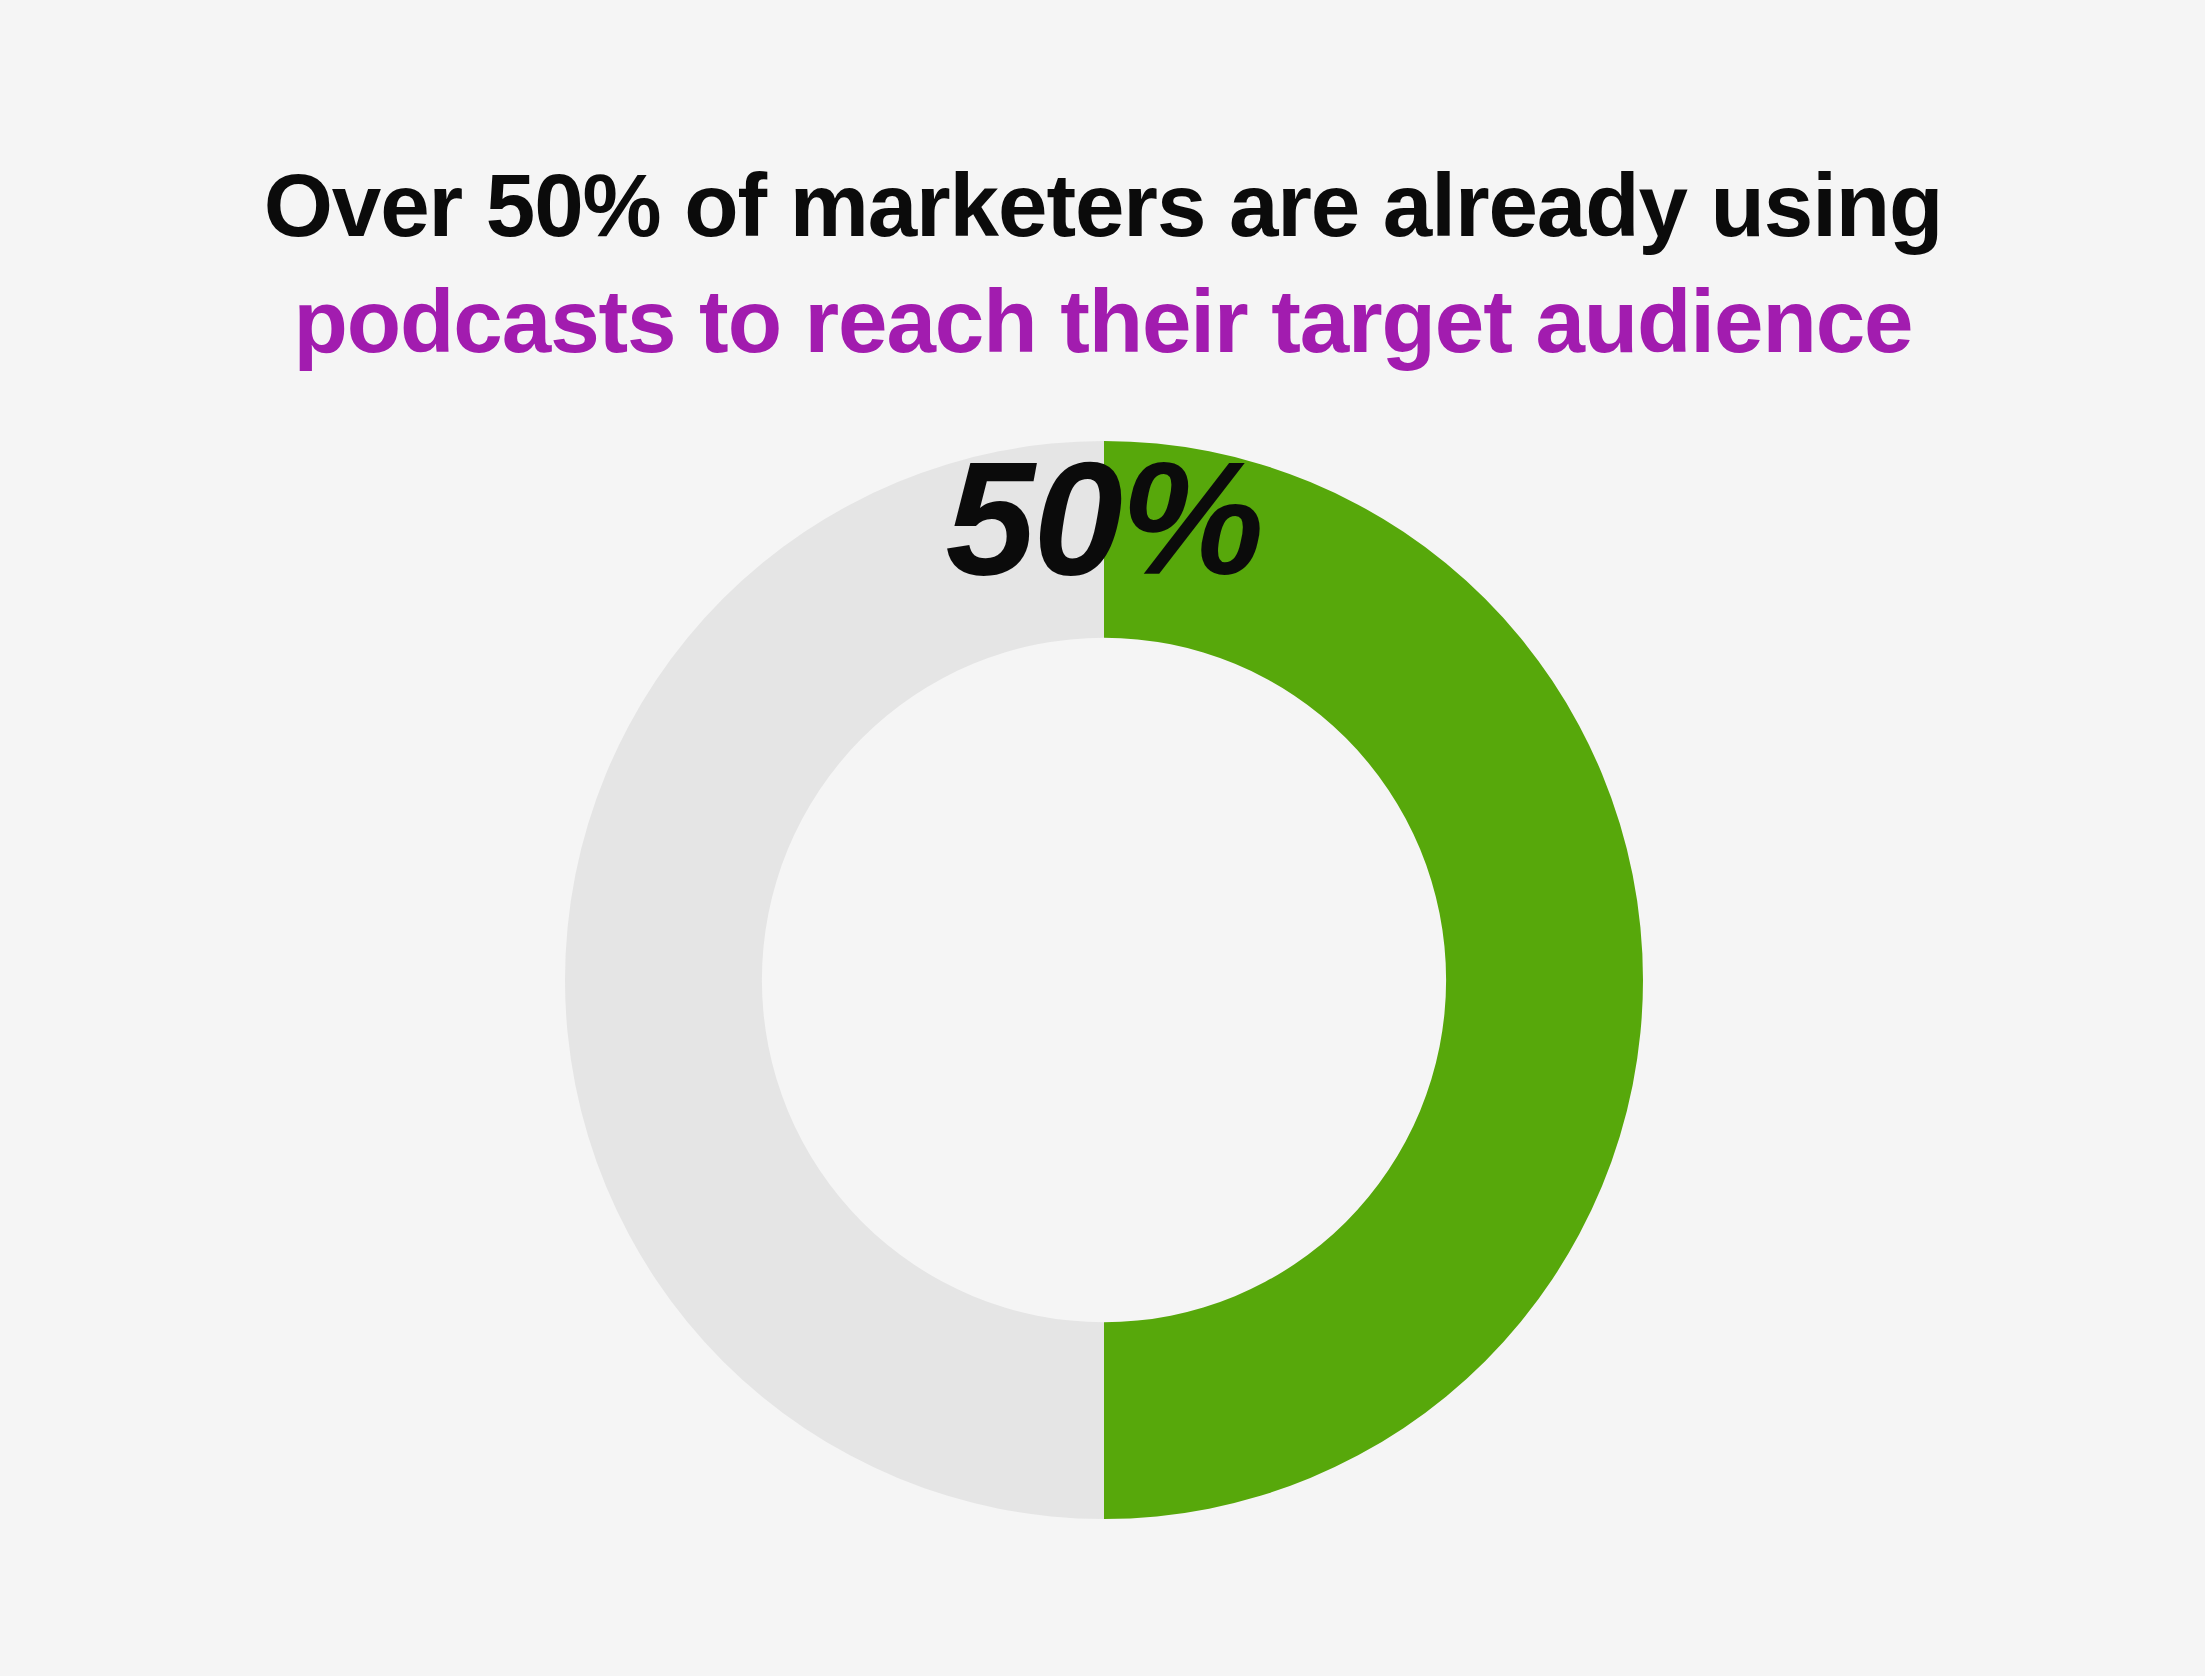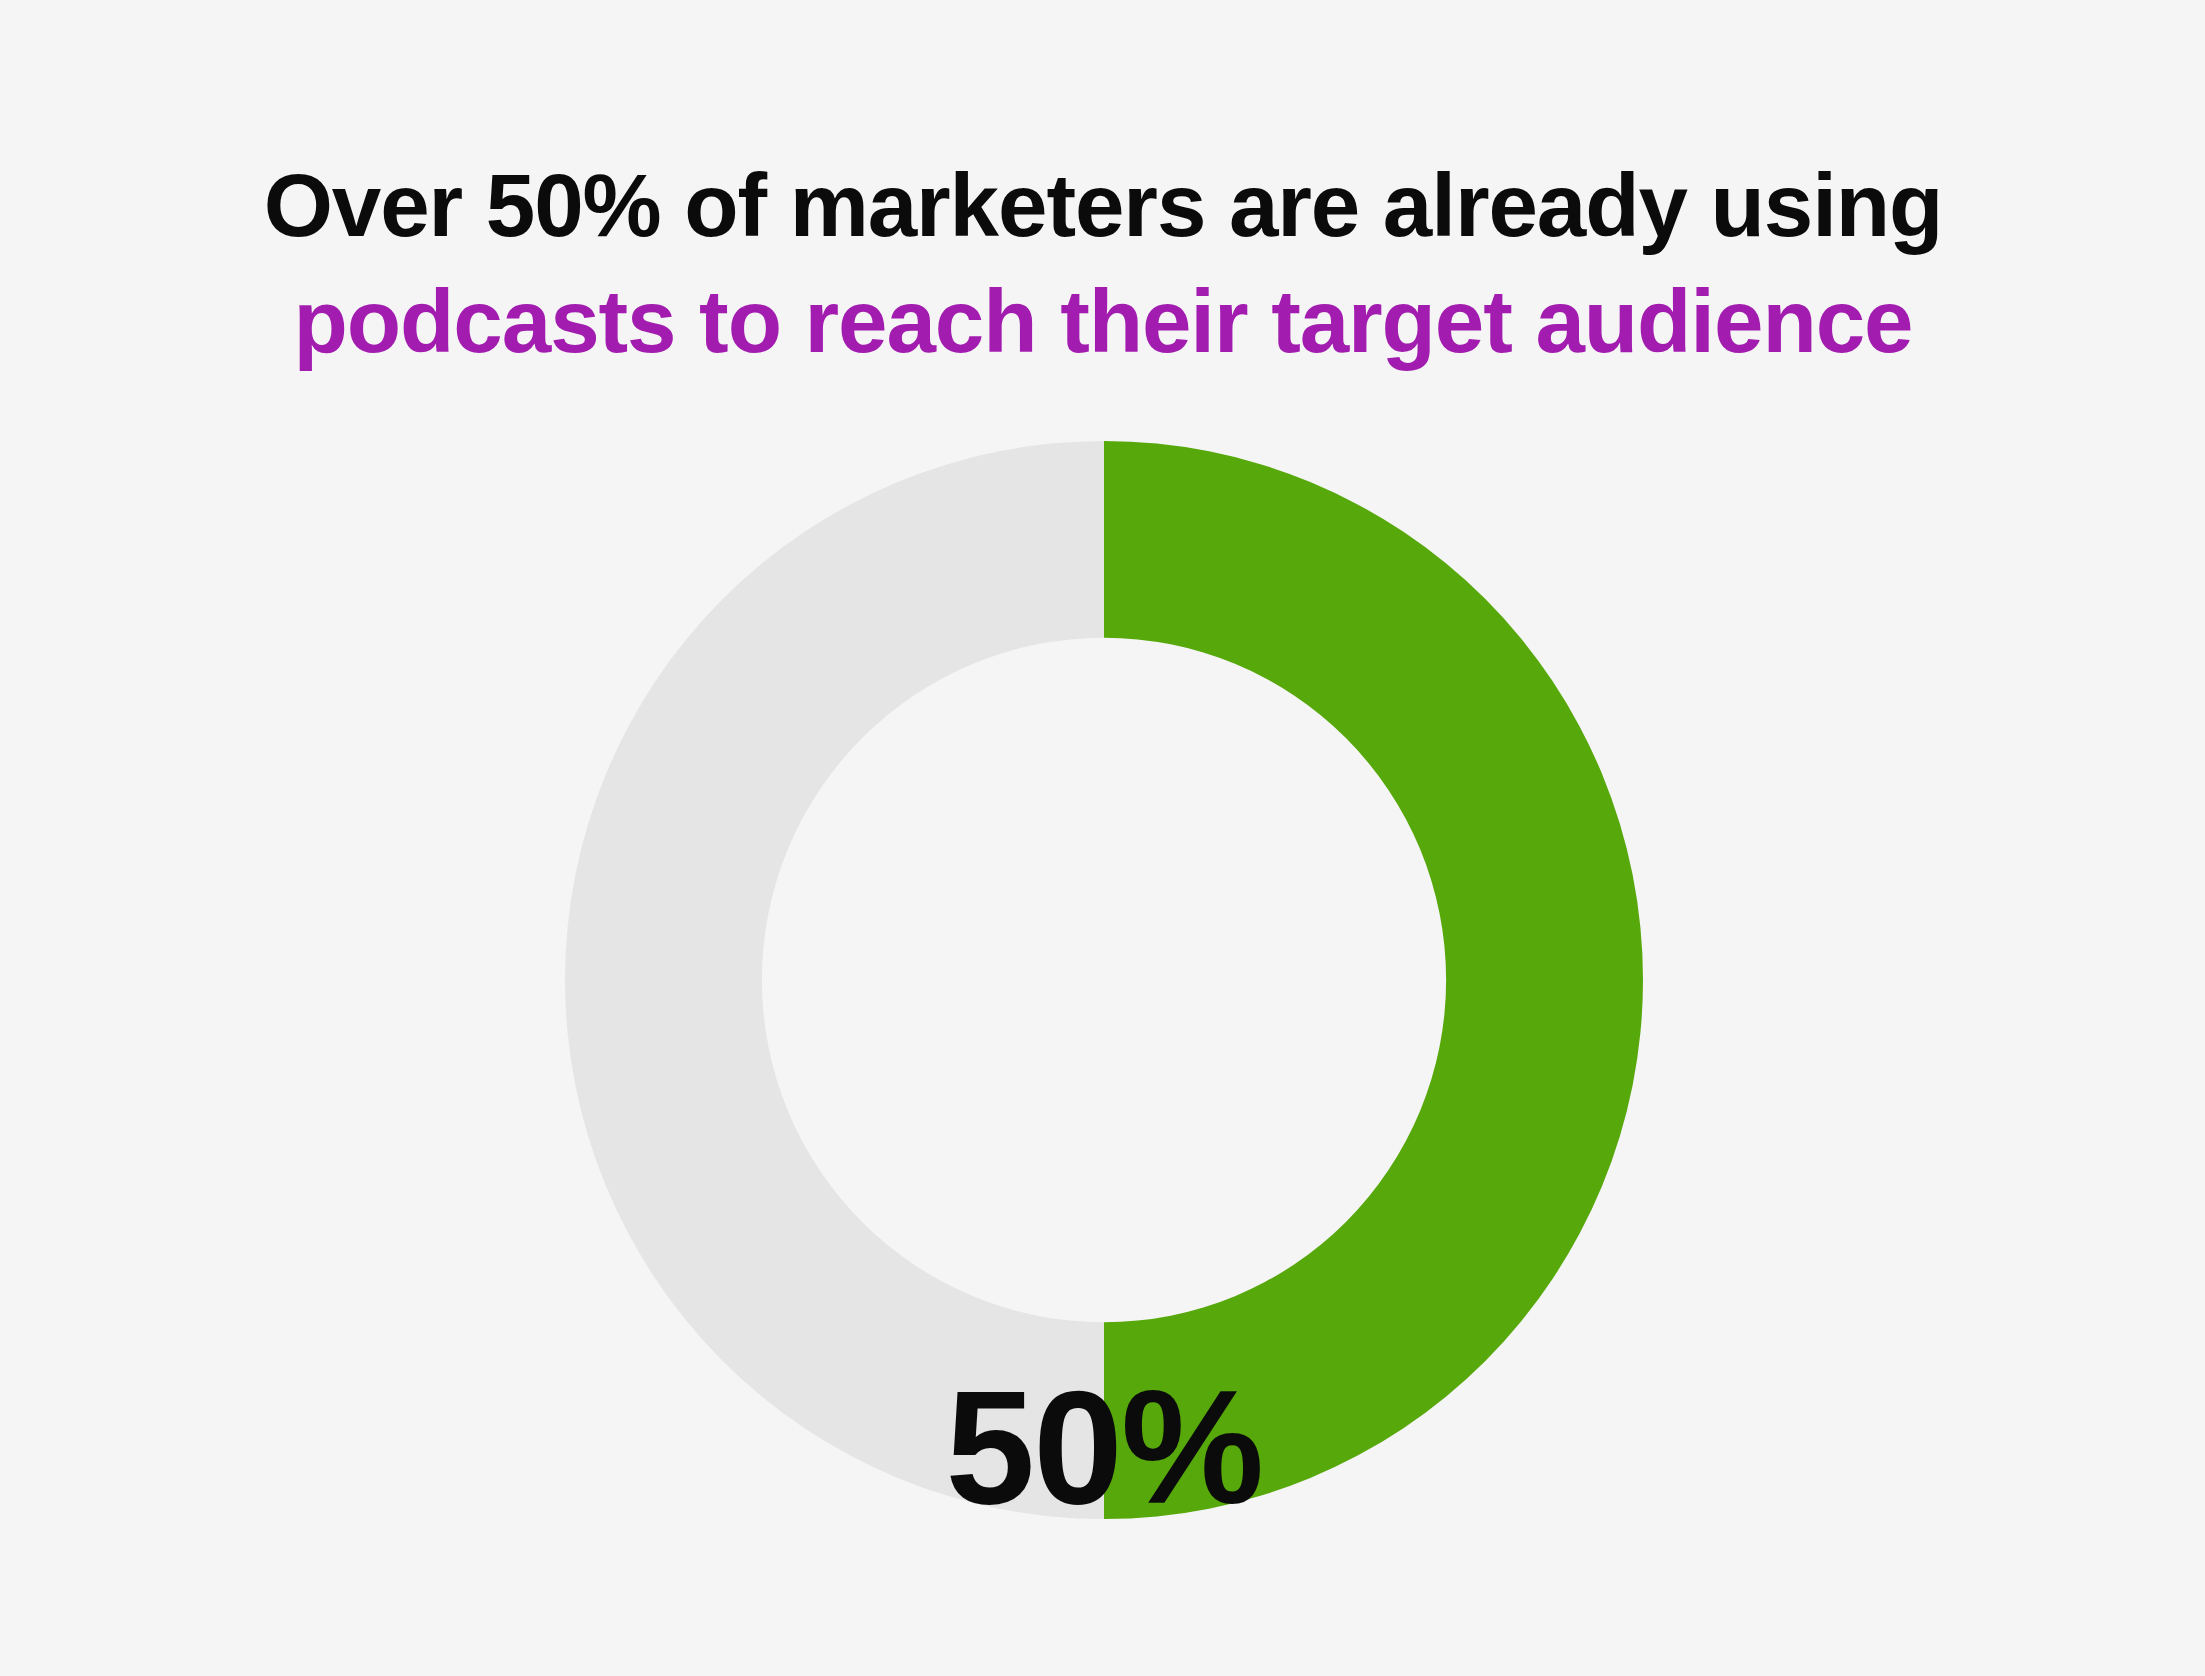--- a/index.html
+++ b/index.html
@@ -50,27 +50,28 @@
     height: 1078px;
   }
   .donut-svg {
     display: block;
     width: 1078px;
     height: 1078px;
   }
   .center-value {
     position: absolute;
     left: 0;
-    top: 12px;
+    top: 0;
     width: 1078px;
     height: 1078px;
     display: flex;
-    align-items: flex-end;
+    align-items: flex-start;
     justify-content: center;
     pointer-events: none;
+    font-style: italic;
   }
   .center-value-text {
     font-family: "Liberation Sans", sans-serif;
     font-size: 161px;
     font-weight: 700;
     letter-spacing: -1.8px;
     color: #0b0b0b;
     line-height: 1;
     transform: translateY(-3.5px);
   }

